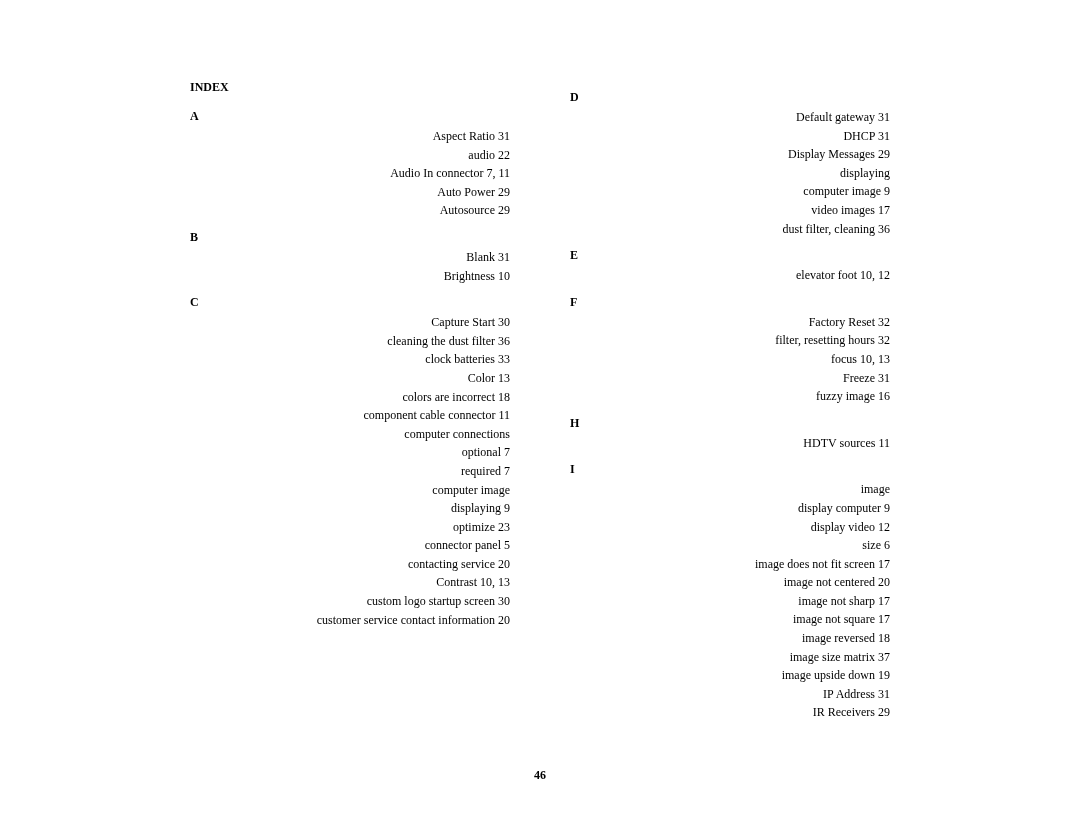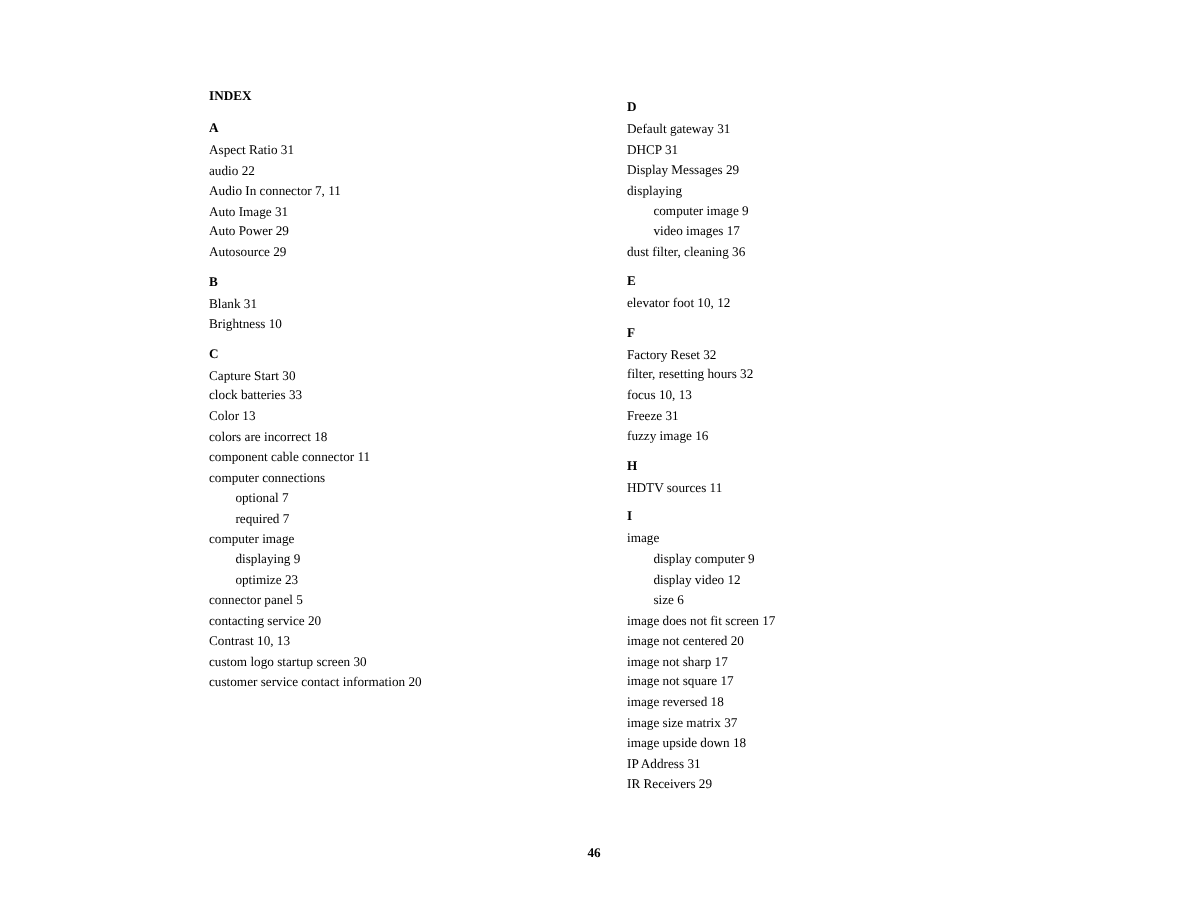--- a/index.html
+++ b/index.html
@@ -39,20 +39,21 @@
     .section-letter {
       font-weight: bold;
       font-size: 12px;
       margin-top: 10px;
       margin-bottom: 3px;
     }
     .index-entry {
       font-size: 12px;
       line-height: 1.55;
       margin-left: 0;
+      text-align: right;
     }
     .index-entry.indented {
       margin-left: 24px;
     }
     .page-number-center {
       text-align: center;
       font-weight: bold;
       font-size: 12px;
       margin-top: 46px;
     }
@@ -63,30 +64,30 @@
 <div class="page">
   <div class="two-column">
 
     <div class="column">
       <div class="index-title">INDEX</div>
 
       <div class="section-letter">A</div>
       <div class="index-entry">Aspect Ratio 31</div>
       <div class="index-entry">audio 22</div>
       <div class="index-entry">Audio In connector 7, 11</div>
-      <div class="index-entry">Auto Image 31</div>
       <div class="index-entry">Auto Power 29</div>
       <div class="index-entry">Autosource 29</div>
 
       <div class="section-letter">B</div>
       <div class="index-entry">Blank 31</div>
       <div class="index-entry">Brightness 10</div>
 
       <div class="section-letter">C</div>
       <div class="index-entry">Capture Start 30</div>
+      <div class="index-entry">cleaning the dust filter 36</div>
       <div class="index-entry">clock batteries 33</div>
       <div class="index-entry">Color 13</div>
       <div class="index-entry">colors are incorrect 18</div>
       <div class="index-entry">component cable connector 11</div>
       <div class="index-entry">computer connections</div>
       <div class="index-entry indented">optional 7</div>
       <div class="index-entry indented">required 7</div>
       <div class="index-entry">computer image</div>
       <div class="index-entry indented">displaying 9</div>
       <div class="index-entry indented">optimize 23</div>
@@ -124,20 +125,20 @@
       <div class="index-entry">image</div>
       <div class="index-entry indented">display computer 9</div>
       <div class="index-entry indented">display video 12</div>
       <div class="index-entry indented">size 6</div>
       <div class="index-entry">image does not fit screen 17</div>
       <div class="index-entry">image not centered 20</div>
       <div class="index-entry">image not sharp 17</div>
       <div class="index-entry">image not square 17</div>
       <div class="index-entry">image reversed 18</div>
       <div class="index-entry">image size matrix 37</div>
-      <div class="index-entry">image upside down 18</div>
+      <div class="index-entry">image upside down 19</div>
       <div class="index-entry">IP Address 31</div>
       <div class="index-entry">IR Receivers 29</div>
     </div>
   </div>
 
   <div class="page-number-center">46</div>
 </div>
 
 </body></html>

